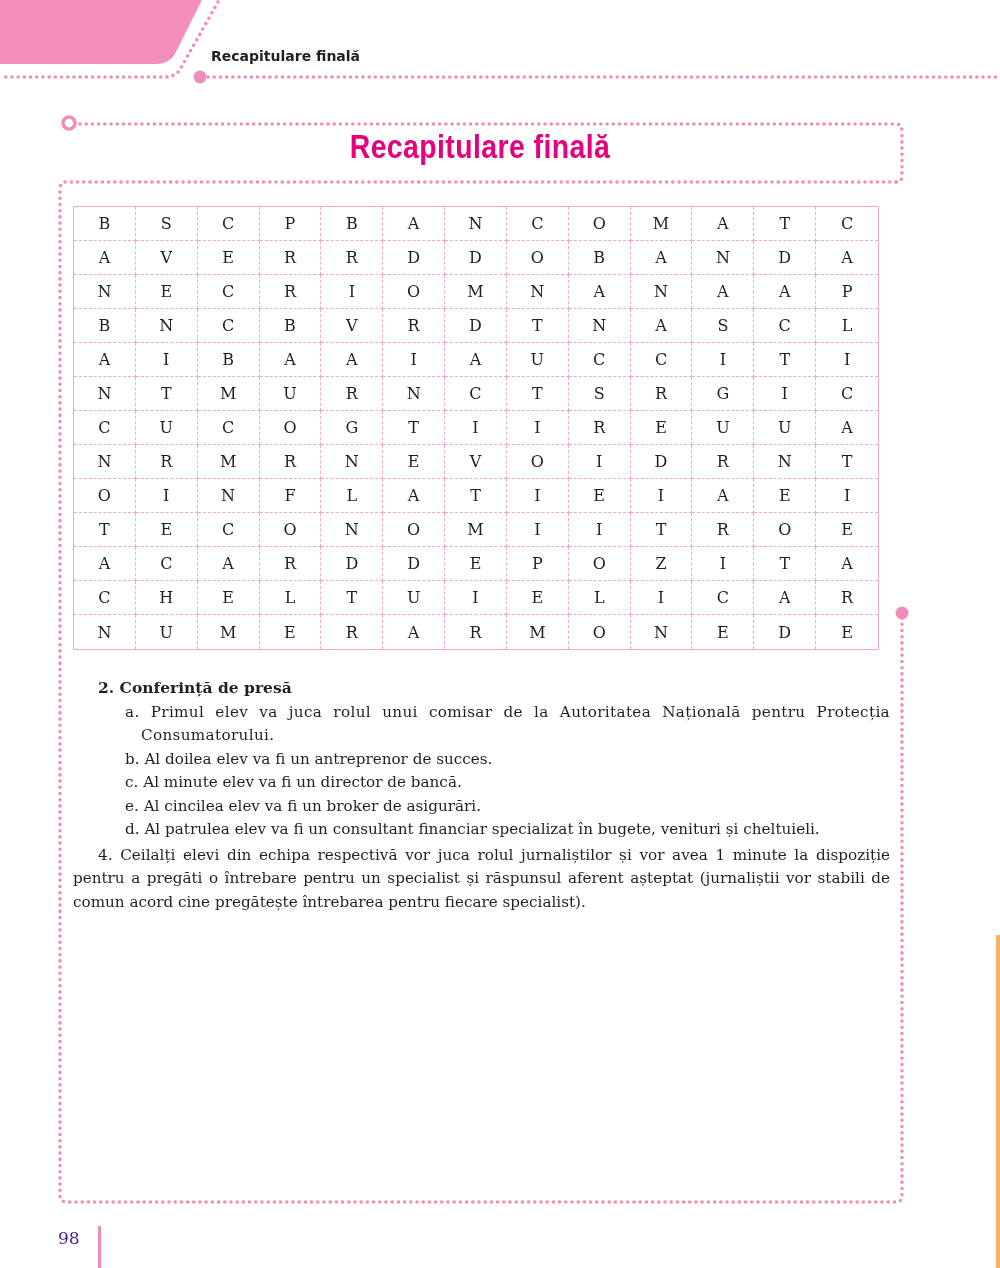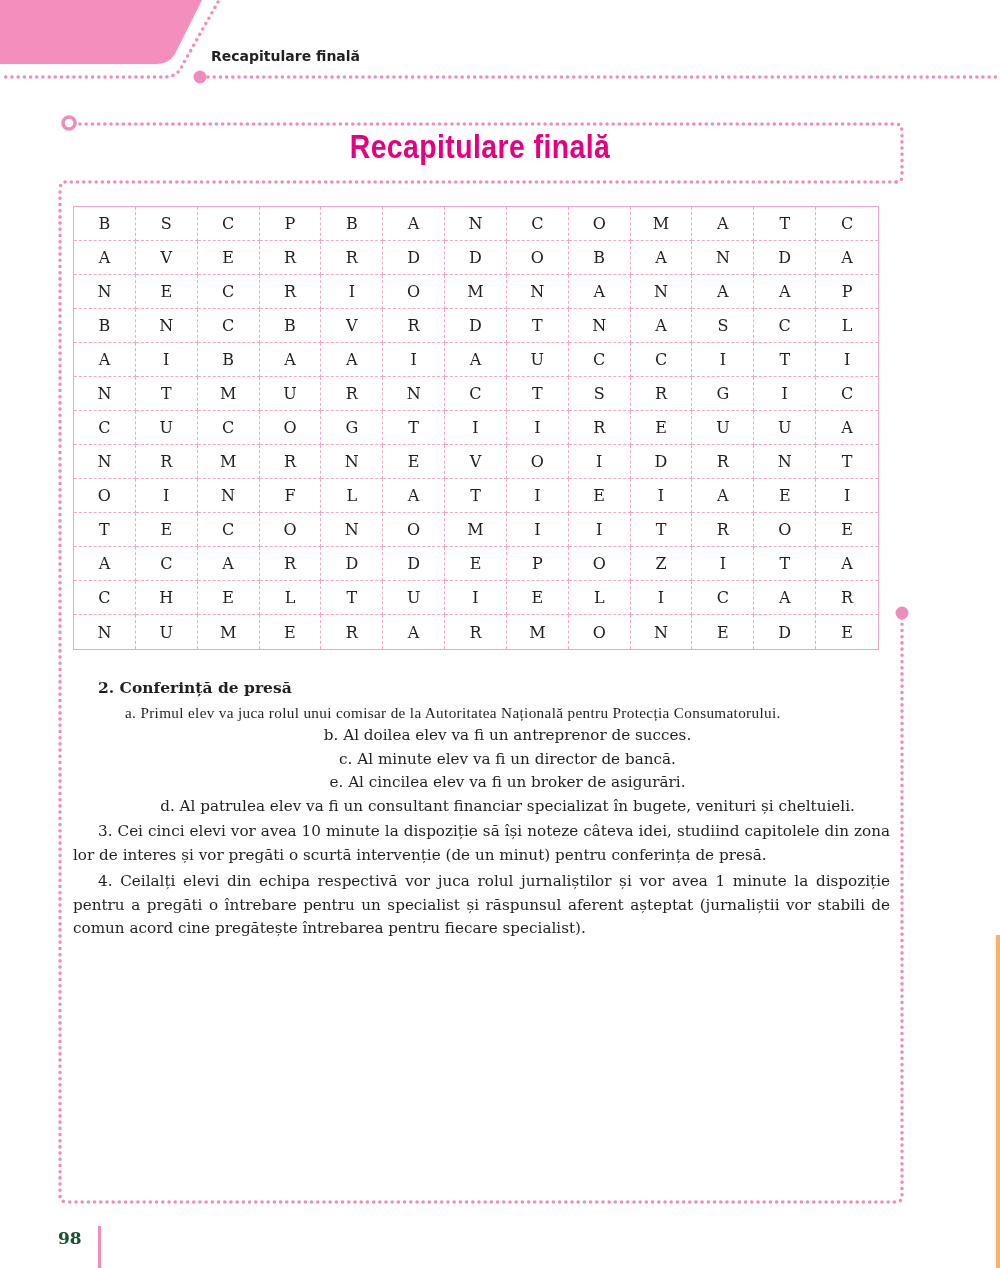--- a/index.html
+++ b/index.html
@@ -22,25 +22,25 @@
           border-right: 1px dashed #f2a7cb; border-bottom: 1px dashed #f2a7cb;
           font-family: "DejaVu Serif", "Liberation Serif", serif; font-size: 16px; color: #231f20; cursor: pointer; }
   .cell.last-col { border-right: none; }
   .cell.last-row { border-bottom: none; }
 
   .content { position: absolute; left: 73px; top: 676px; width: 817px;
              font-family: "DejaVu Serif", "Liberation Serif", serif; font-size: 15.2px; line-height: 23.5px; color: #231f20; }
   .section-heading { font-weight: bold; margin: 0 0 1px 25px; font-size: 15.5px; }
   .para { text-indent: 25px; margin: 0 0 3px 0; text-align: justify; }
   .sub-list { margin: 0 0 2px 0; padding: 0; list-style: none; }
-  .sub-item { padding-left: 68px; text-indent: -16px; margin-left: 0; margin-bottom: 0; text-align: center; }
+  .sub-item { padding-left: 68px; text-indent: -16px; margin-left: 0; margin-bottom: 0; text-align: left; }
   .sub-item.spread { text-align: justify; }
 
   .page-number { position: absolute; left: 58px; top: 1228px; font-family: "DejaVu Serif", "Liberation Serif", serif;
-                 font-weight: bold; font-size: 17px; color: #14532d; }
+                 font-weight: normal; font-size: 17px; color: #4c1d95; }
   .page-bar { position: absolute; left: 98px; top: 1226px; width: 3px; height: 42px; background: #f08cbb; }
   .side-bar { position: absolute; left: 996px; top: 935px; width: 4px; height: 333px; background: #f7b267; }
 </style>
 </head>
 <body>
 
 <svg class="corner-tab" viewBox="0 0 210 64">
   <path d="M0 0 H202 L176 52 Q170 64 156 64 H0 Z" fill="#f48fbd"></path>
 </svg>
 
@@ -232,25 +232,24 @@
     <div class="cell last-row">O</div>
     <div class="cell last-row">N</div>
     <div class="cell last-row">E</div>
     <div class="cell last-row">D</div>
     <div class="cell last-col last-row">E</div>
   </div>
 
 <div class="content">
   <div class="section-heading">2. Conferință de presă</div>
   <ul class="sub-list">
-    <li class="sub-item spread" style="letter-spacing:0.35px;font-family:Liberation Serif, serif;">a. Primul elev va juca rolul unui comisar de la Autoritatea Națională pentru Protecția Consumatorului.</li>
+    <li class="sub-item spread" style="letter-spacing:0.35px;">a. Primul elev va juca rolul unui comisar de la Autoritatea Națională pentru Protecția Consumatorului.</li>
     <li class="sub-item">b. Al doilea elev va fi un antreprenor de succes.</li>
     <li class="sub-item">c. Al minute elev va fi un director de bancă.</li>
     <li class="sub-item">e. Al cincilea elev va fi un broker de asigurări.</li>
     <li class="sub-item">d. Al patrulea elev va fi un consultant financiar specializat în bugete, venituri și cheltuieli.</li>
   </ul>
-  <p class="para">3. Cei cinci elevi vor avea 10 minute la dispoziție să își noteze câteva idei, studiind capitolele din zona lor de interes și vor pregăti o scurtă intervenție (de un minut) pentru conferința de presă.</p>
   <p class="para">4. Ceilalți elevi din echipa respectivă vor juca rolul jurnaliștilor și vor avea 1 minute la dispoziție pentru a pregăti o întrebare pentru un specialist și răspunsul aferent așteptat (jurnaliștii vor stabili de comun acord cine pregătește întrebarea pentru fiecare specialist).</p>
 </div>
 
 <div class="page-number">98</div>
 <div class="page-bar"></div>
 <div class="side-bar"></div>
 
 </body></html>

